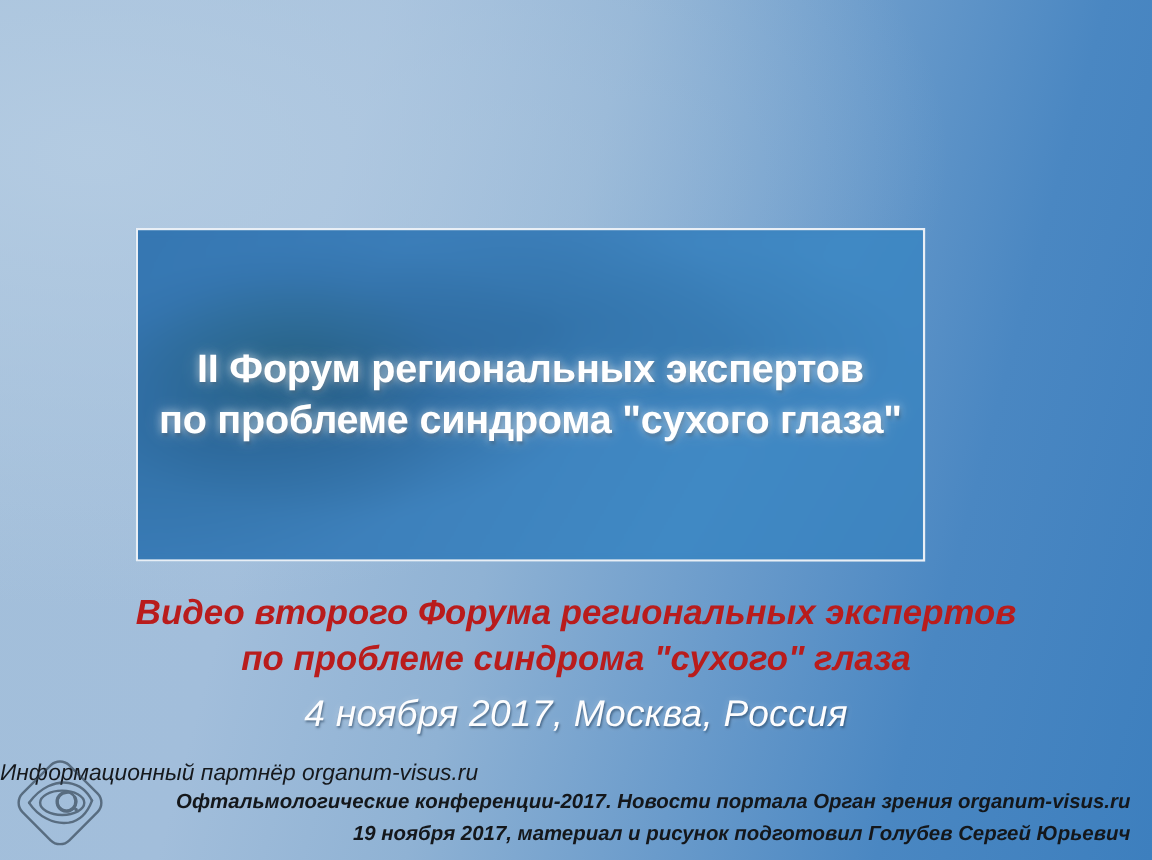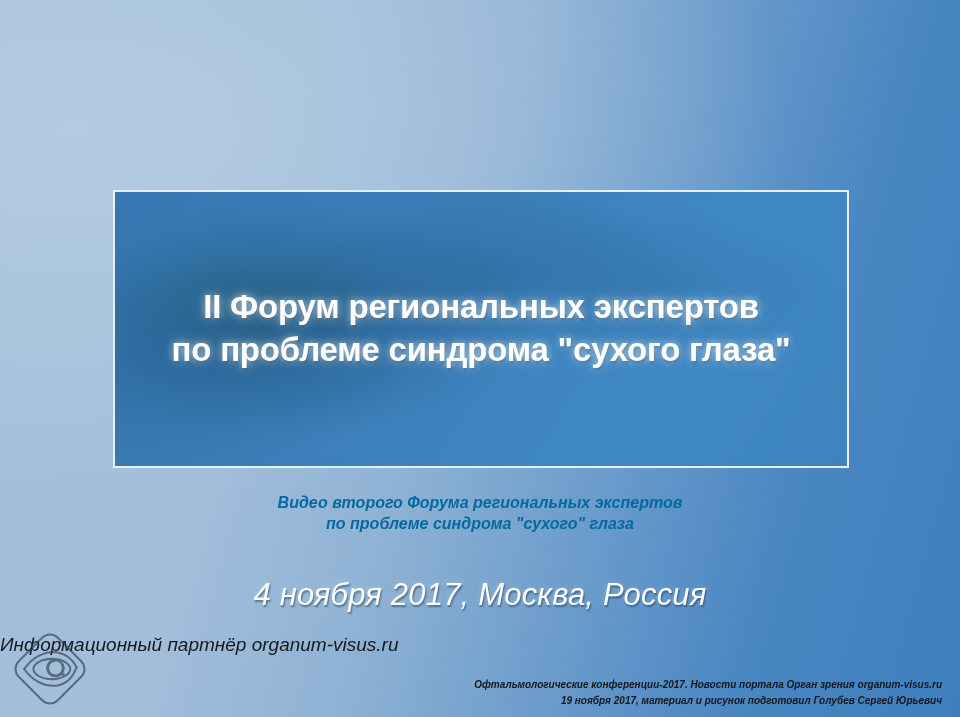--- a/index.html
+++ b/index.html
@@ -24,21 +24,21 @@
     position:absolute; inset:0;
     background:
       radial-gradient(120% 85% at 8% 18%, rgba(182,205,227,0.85) 0%, rgba(182,205,227,0.0) 62%);
     pointer-events:none;
   }
 
   
   .image-panel{
     position:absolute;
     left:113px; top:190px;
-    width:736px; height:278px;
+    width:658px; height:278px;
     border:2px solid #e9eff6;
     background:#3a7db7;
     overflow:hidden;
   }
   .panel-texture{
     position:absolute; inset:0;
     background:
       radial-gradient(46% 58% at 26% 46%, rgba(27,78,120,0.55) 0%, rgba(27,78,120,0.0) 68%),
       radial-gradient(26% 34% at 21% 40%, rgba(44,110,112,0.42) 0%, rgba(44,110,112,0.0) 72%),
       radial-gradient(34% 46% at 52% 30%, rgba(36,96,146,0.45) 0%, rgba(36,96,146,0.0) 70%),
@@ -66,24 +66,24 @@
   }
   .panel-inner-title .tl{ display:block; white-space:nowrap; }
 
   
   .caption-block{
     position:absolute;
     left:0; right:0; top:492px;
     text-align:center;
   }
   .caption-head{
-    color:#0369a1;
+    color:#b91c1c;
     font-weight:bold;
     font-style:italic;
-    font-size:16px;
+    font-size:29px;
     line-height:1.32;
   }
   .caption-head .cl{ display:block; white-space:nowrap; }
 
   .date-line{
     position:absolute;
     left:0; right:0; top:578px;
     text-align:center;
     color:#fdfdfe;
     font-style:italic;
@@ -105,21 +105,21 @@
     line-height:1.2;
   }
 
   .footer-block{
     position:absolute;
     right:18px; bottom:8px;
     text-align:right;
     color:#14171b;
     font-style:italic;
     font-weight:bold;
-    font-size:10px;
+    font-size:17px;
     line-height:1.62;
   }
   .footer-block .fl{ display:block; white-space:nowrap; }
 
   
   .logo{
     position:absolute;
     left:4px; bottom:2px;
     width:92px; height:92px;
     opacity:0.62;

